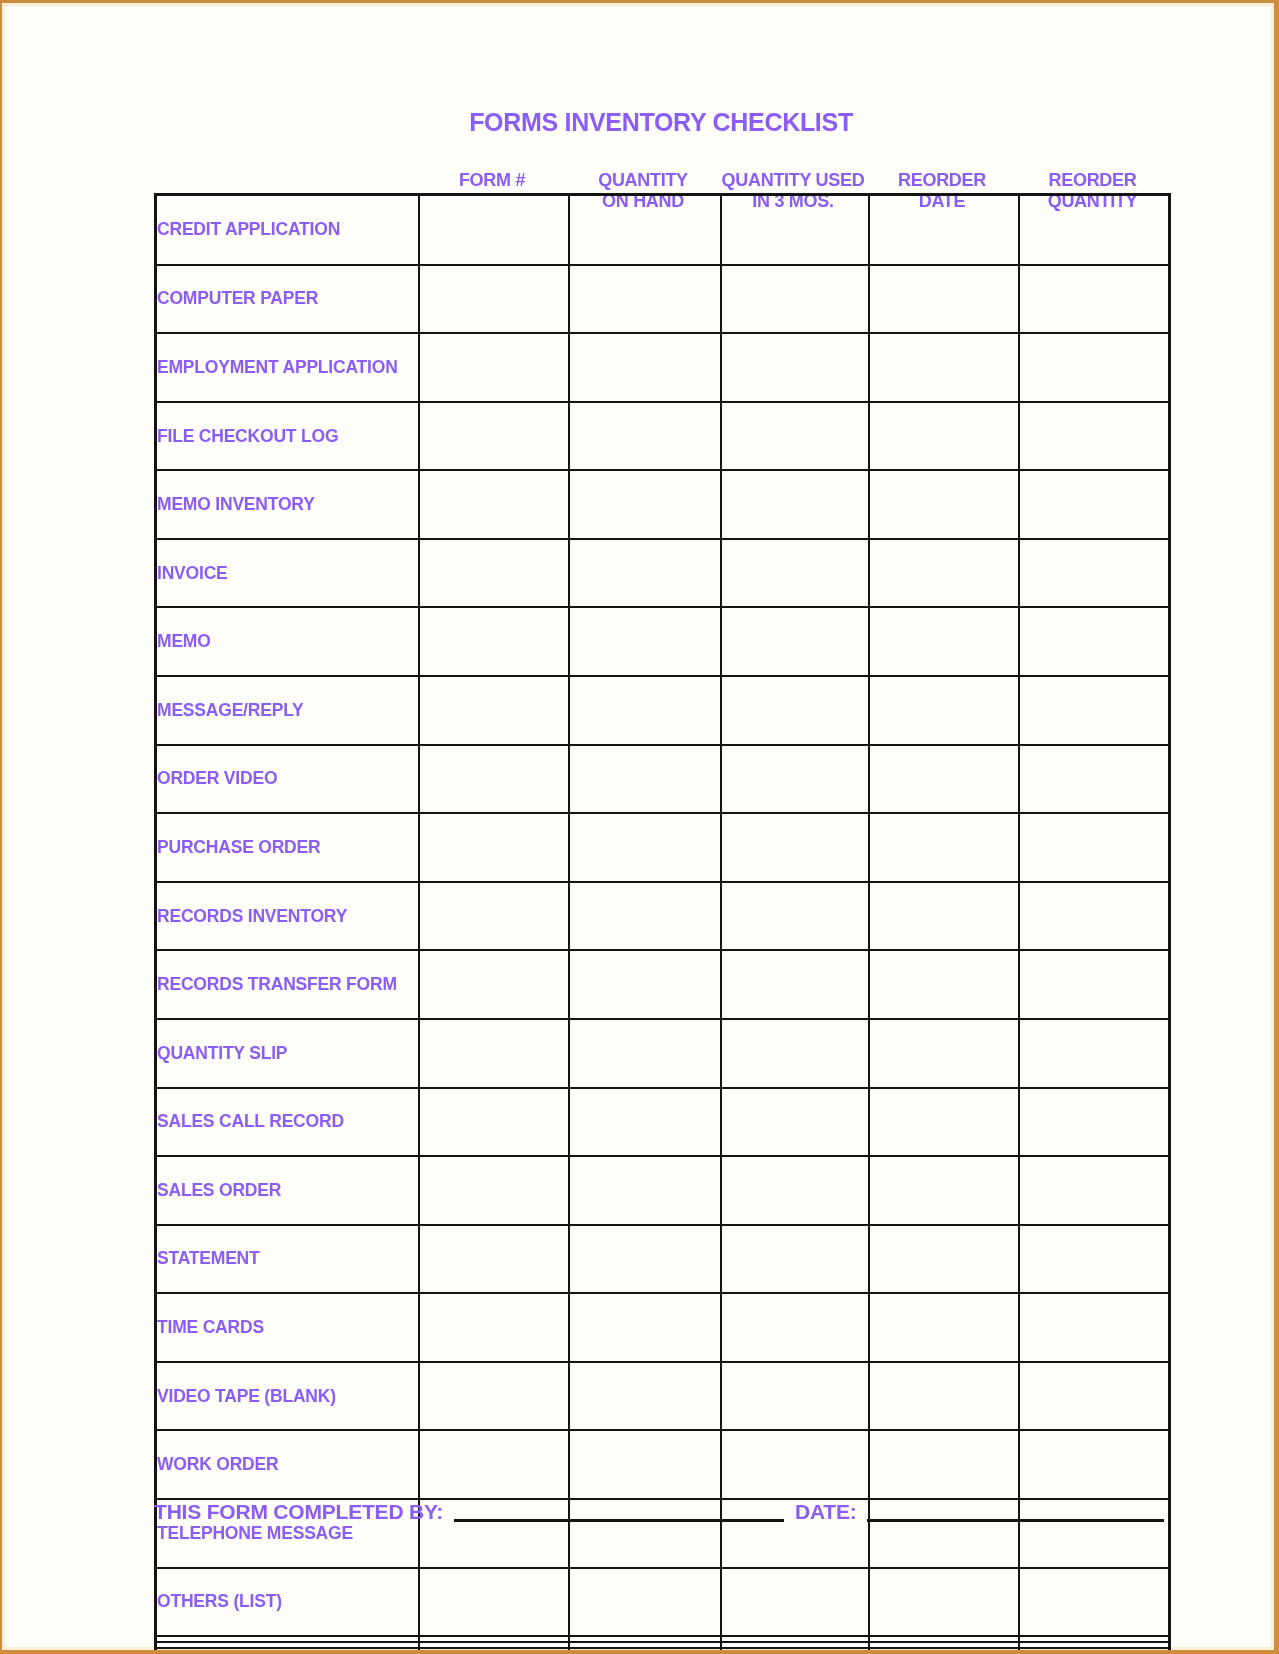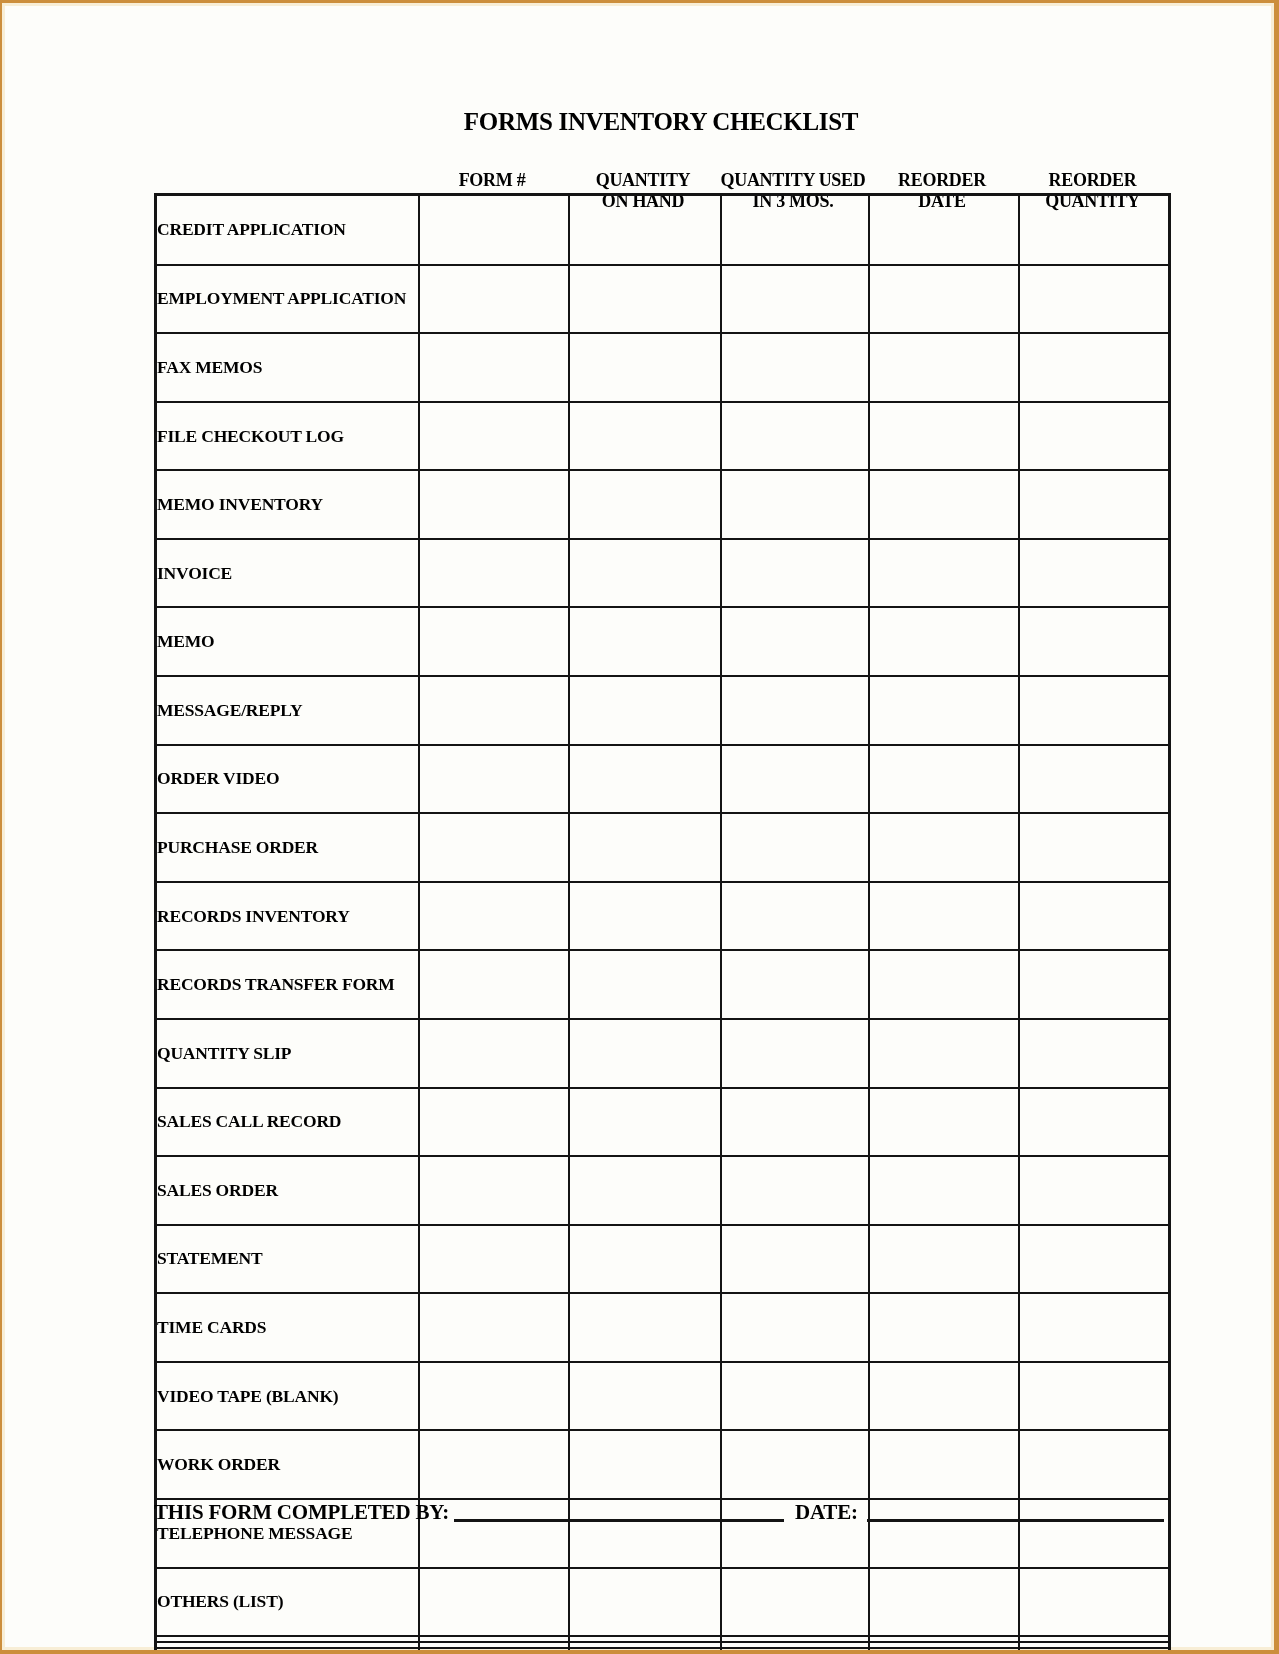--- a/index.html
+++ b/index.html
@@ -5,22 +5,22 @@
   html,body{margin:0;padding:0;background:#ffffff;}
   .page{
     position:relative;
     width:1279px;height:1654px;
     box-sizing:border-box;
     background:#fdfdfa;
     border-style:solid;
     border-color:#cc8e3c;
     border-width:3px 5px 4px 2px;
     box-shadow:inset 0 0 0 3px #f8eed6;
-    font-family:Liberation Serif, serif;
-    color:#000000;
+    font-family:Liberation Sans, sans-serif;
+    color:#8b5cf6;
     overflow:hidden;
   }
   .title{
     position:absolute;top:105px;left:152px;width:1014px;
     margin:0;text-align:center;
     font-size:25px;font-weight:700;letter-spacing:-0.3px;
     white-space:nowrap;
   }
   .headers{
     position:absolute;top:143px;left:152px;width:1014px;
@@ -96,29 +96,29 @@
     <tbody id="tbody">
         <tr>
           <td class="name">CREDIT APPLICATION</td>
           <td class="blankcell"></td>
           <td class="blankcell"></td>
           <td class="blankcell"></td>
           <td class="blankcell"></td>
           <td class="blankcell"></td>
         </tr>
         <tr>
+          <td class="name">COMPUTER PAPER</td>
+          <td class="blankcell"></td>
+          <td class="blankcell"></td>
+          <td class="blankcell"></td>
+          <td class="blankcell"></td>
+          <td class="blankcell"></td>
+        </tr>
+        <tr>
           <td class="name">EMPLOYMENT APPLICATION</td>
-          <td class="blankcell"></td>
-          <td class="blankcell"></td>
-          <td class="blankcell"></td>
-          <td class="blankcell"></td>
-          <td class="blankcell"></td>
-        </tr>
-        <tr>
-          <td class="name">FAX MEMOS</td>
           <td class="blankcell"></td>
           <td class="blankcell"></td>
           <td class="blankcell"></td>
           <td class="blankcell"></td>
           <td class="blankcell"></td>
         </tr>
         <tr>
           <td class="name">FILE CHECKOUT LOG</td>
           <td class="blankcell"></td>
           <td class="blankcell"></td>

